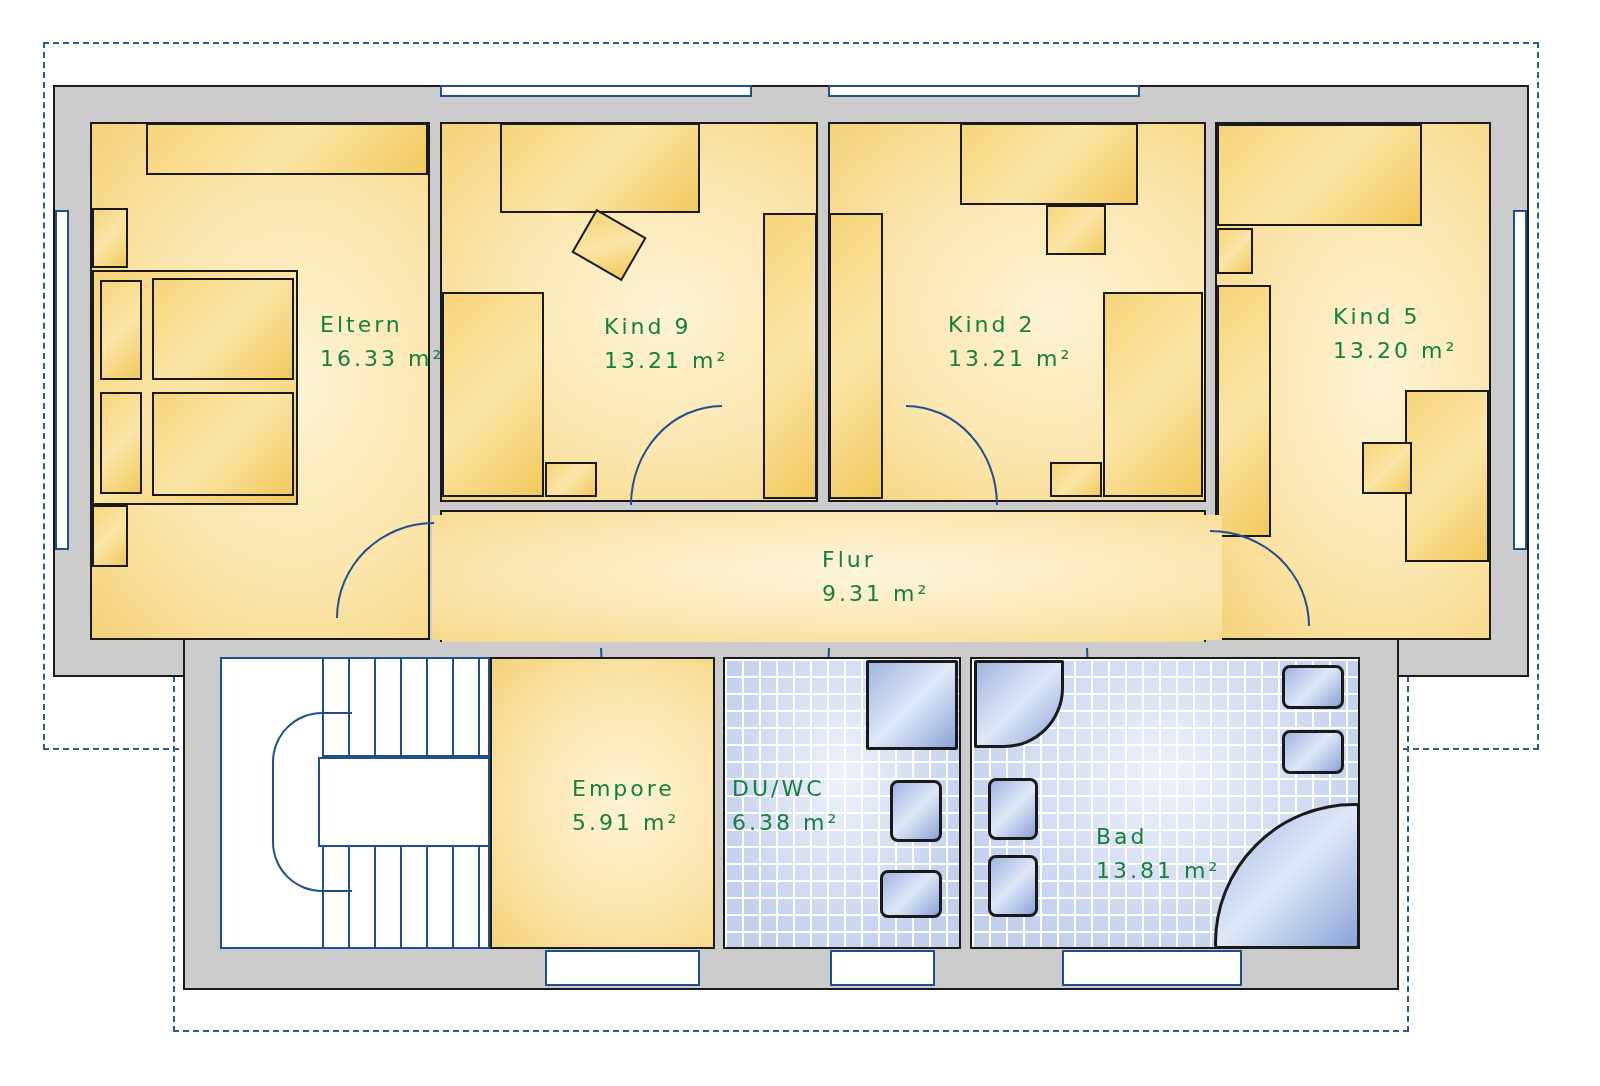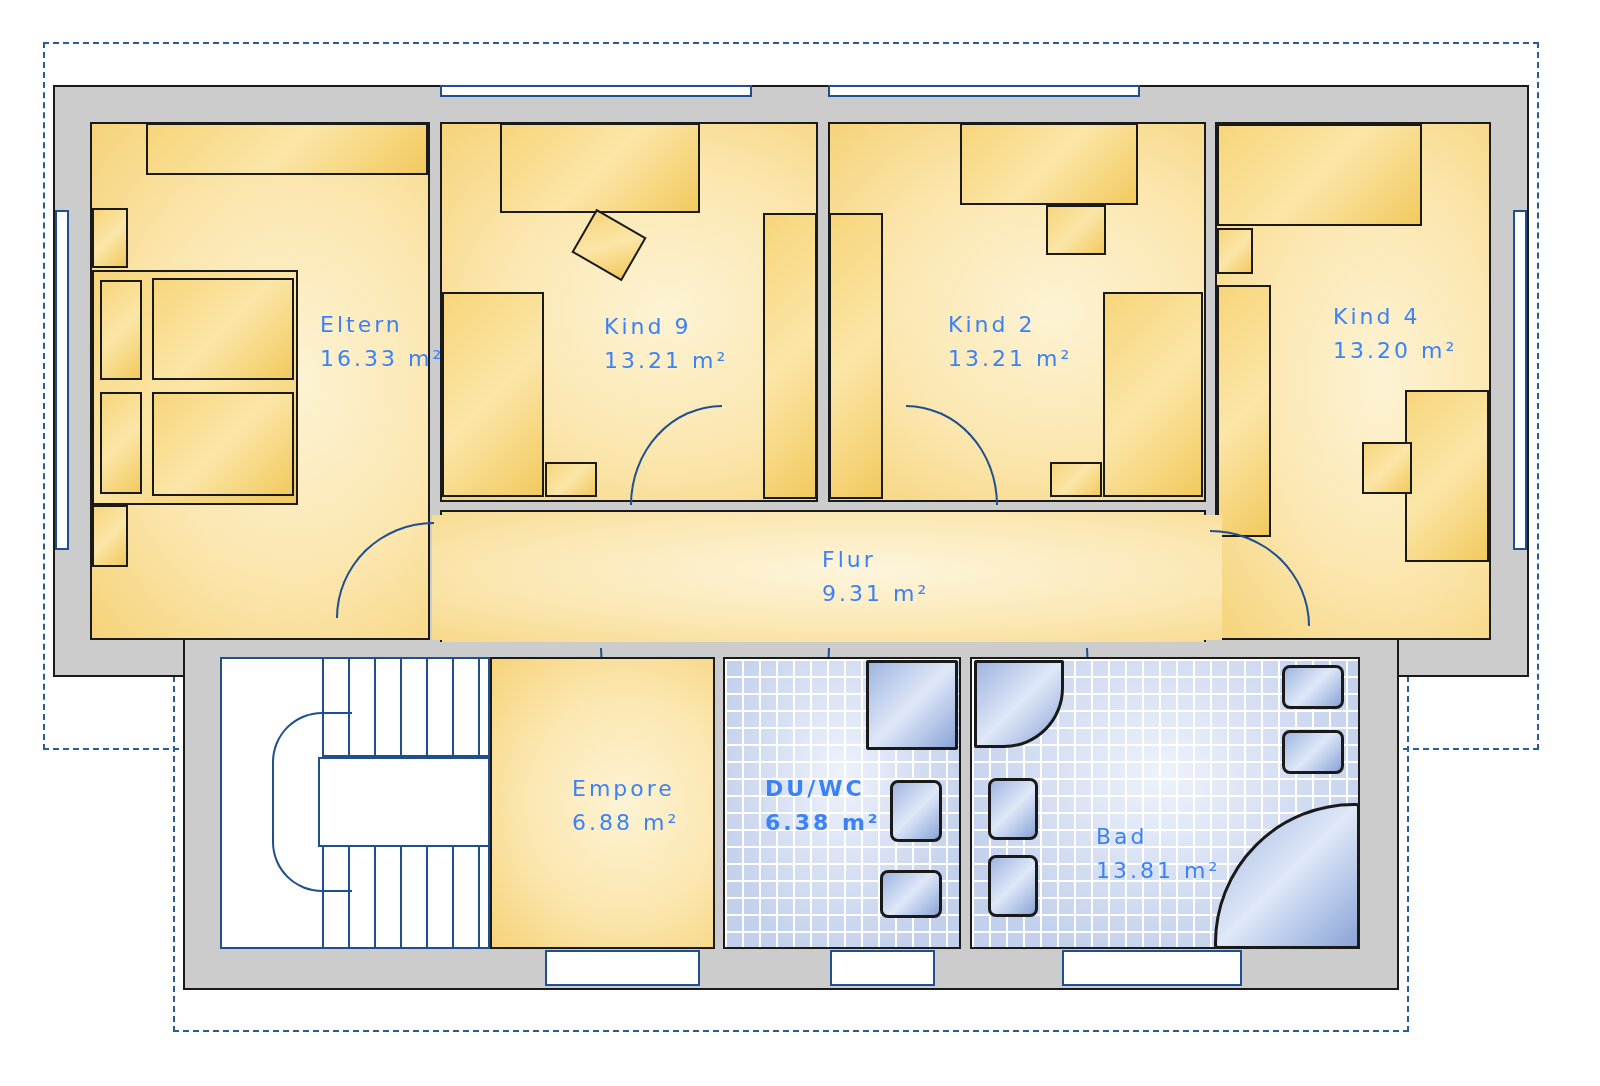--- a/index.html
+++ b/index.html
@@ -7,21 +7,21 @@
   .abs{position:absolute;box-sizing:border-box;}
   .wall{background:#cccccc;}
   .room{background:radial-gradient(ellipse at 60% 50%, #fdf3d4 0%, #fbe6ae 55%, #f6d37a 100%);border:2px solid #1a1a1a;}
   .flur{background:radial-gradient(ellipse at 55% 45%, #fdf5dc 0%, #fbe7b2 60%, #f7d98a 100%);}
   .tile{background-color:#c9d6ee;
         background-image:linear-gradient(#ffffff 2px, transparent 2px),linear-gradient(90deg,#ffffff 2px, transparent 2px),radial-gradient(ellipse at 50% 40%, #eef2fb 0%, #c2d0ec 80%);
         background-size:17px 17px,17px 17px,100% 100%;border:2px solid #1a1a1a;}
   .stair{background:#ffffff;border:2px solid #1f4f8f;}
   .furn{background:linear-gradient(135deg,#f7d57a 0%,#fbe6a8 50%,#f2c95e 100%);border:2px solid #1a1a1a;}
   .san{background:linear-gradient(135deg,#9fb5e0 0%,#dfe8f8 50%,#8aa4d8 100%);border:3px solid #1a1a1a;border-radius:8px;}
-  .label{font-size:22px;letter-spacing:3px;color:#3b82f6;line-height:34px;white-space:nowrap;}
+  .label{font-size:22px;letter-spacing:3px;color:#15803d;line-height:34px;white-space:nowrap;}
   .dash{border:2px dashed #2a5b9a;}
   .win{background:#ffffff;border:2px solid #1f4f8f;}
   .door{border:2px solid #1f4f8f;border-radius:0 0 100% 0;border-top:none;border-left:none;}
 </style>
 </head>
 <body>
 
 <div class="abs dash" style="left:43px;top:42px;width:1496px;height:708px;"></div>
 <div class="abs dash" style="left:173px;top:676px;width:1236px;height:356px;border-top:none;"></div>
 
@@ -73,21 +73,21 @@
   <div>13.21 m²</div>
 </div>
 
 <div class="abs room" style="left:1215px;top:122px;width:276px;height:518px;"></div>
 <div class="abs furn" style="left:1217px;top:124px;width:205px;height:102px;"></div>
 <div class="abs furn" style="left:1217px;top:228px;width:36px;height:46px;"></div>
 <div class="abs furn" style="left:1217px;top:285px;width:54px;height:252px;"></div>
 <div class="abs furn" style="left:1405px;top:390px;width:84px;height:172px;"></div>
 <div class="abs furn" style="left:1362px;top:442px;width:50px;height:52px;"></div>
 <div class="abs label" style="left:1333px;top:300px;">
-  <div>Kind 4</div>
+  <div>Kind 5</div>
   <div>13.20 m²</div>
 </div>
 
 <div class="abs room flur" style="left:440px;top:510px;width:766px;height:132px;border-bottom:none;"></div>
 <div class="abs flur" style="left:432px;top:515px;width:790px;height:125px;"></div>
 <div class="abs label" style="left:822px;top:543px;">
   <div>Flur</div>
   <div>9.31 m²</div>
 </div>
 
@@ -102,28 +102,28 @@
 <div class="abs stair" style="left:220px;top:657px;width:270px;height:292px;"></div>
 <div class="abs" style="left:322px;top:657px;width:218px;height:100px;background:repeating-linear-gradient(90deg,#1f4f8f 0 2px,transparent 2px 26px);border:2px solid #1f4f8f;border-left:none;background-color:transparent;"></div>
 <div class="abs" style="left:322px;top:845px;width:168px;height:104px;background:repeating-linear-gradient(90deg,#1f4f8f 0 2px,transparent 2px 26px);"></div>
 <div class="abs" style="left:318px;top:757px;width:172px;height:90px;border:2px solid #1f4f8f;background:#ffffff;"></div>
 <div class="abs" style="left:272px;top:712px;width:80px;height:180px;border:2px solid #1f4f8f;border-right:none;border-radius:50px 0 0 50px;"></div>
 <div class="abs" style="left:497px;top:698px;width:0;height:0;border-top:12px solid transparent;border-bottom:12px solid transparent;border-left:16px solid #1f4f8f;"></div>
 
 <div class="abs room" style="left:490px;top:657px;width:225px;height:292px;"></div>
 <div class="abs label" style="left:572px;top:772px;">
   <div>Empore</div>
-  <div>6.88 m²</div>
+  <div>5.91 m²</div>
 </div>
 
 <div class="abs tile" style="left:723px;top:657px;width:238px;height:292px;"></div>
 <div class="abs san" style="left:866px;top:660px;width:92px;height:90px;border-radius:2px;"></div>
 <div class="abs san" style="left:890px;top:780px;width:52px;height:62px;"></div>
 <div class="abs san" style="left:880px;top:870px;width:62px;height:48px;"></div>
-<div class="abs label" style="left:765px;top:772px;font-weight:bold;">
+<div class="abs label" style="left:732px;top:772px;">
   <div>DU/WC</div>
   <div>6.38 m²</div>
 </div>
 
 <div class="abs tile" style="left:970px;top:657px;width:390px;height:292px;"></div>
 <div class="abs san" style="left:974px;top:660px;width:90px;height:88px;border-radius:2px 2px 60px 2px;"></div>
 <div class="abs san" style="left:988px;top:778px;width:50px;height:62px;"></div>
 <div class="abs san" style="left:988px;top:855px;width:50px;height:62px;"></div>
 <div class="abs san" style="left:1282px;top:665px;width:62px;height:44px;"></div>
 <div class="abs san" style="left:1282px;top:730px;width:62px;height:44px;"></div>

